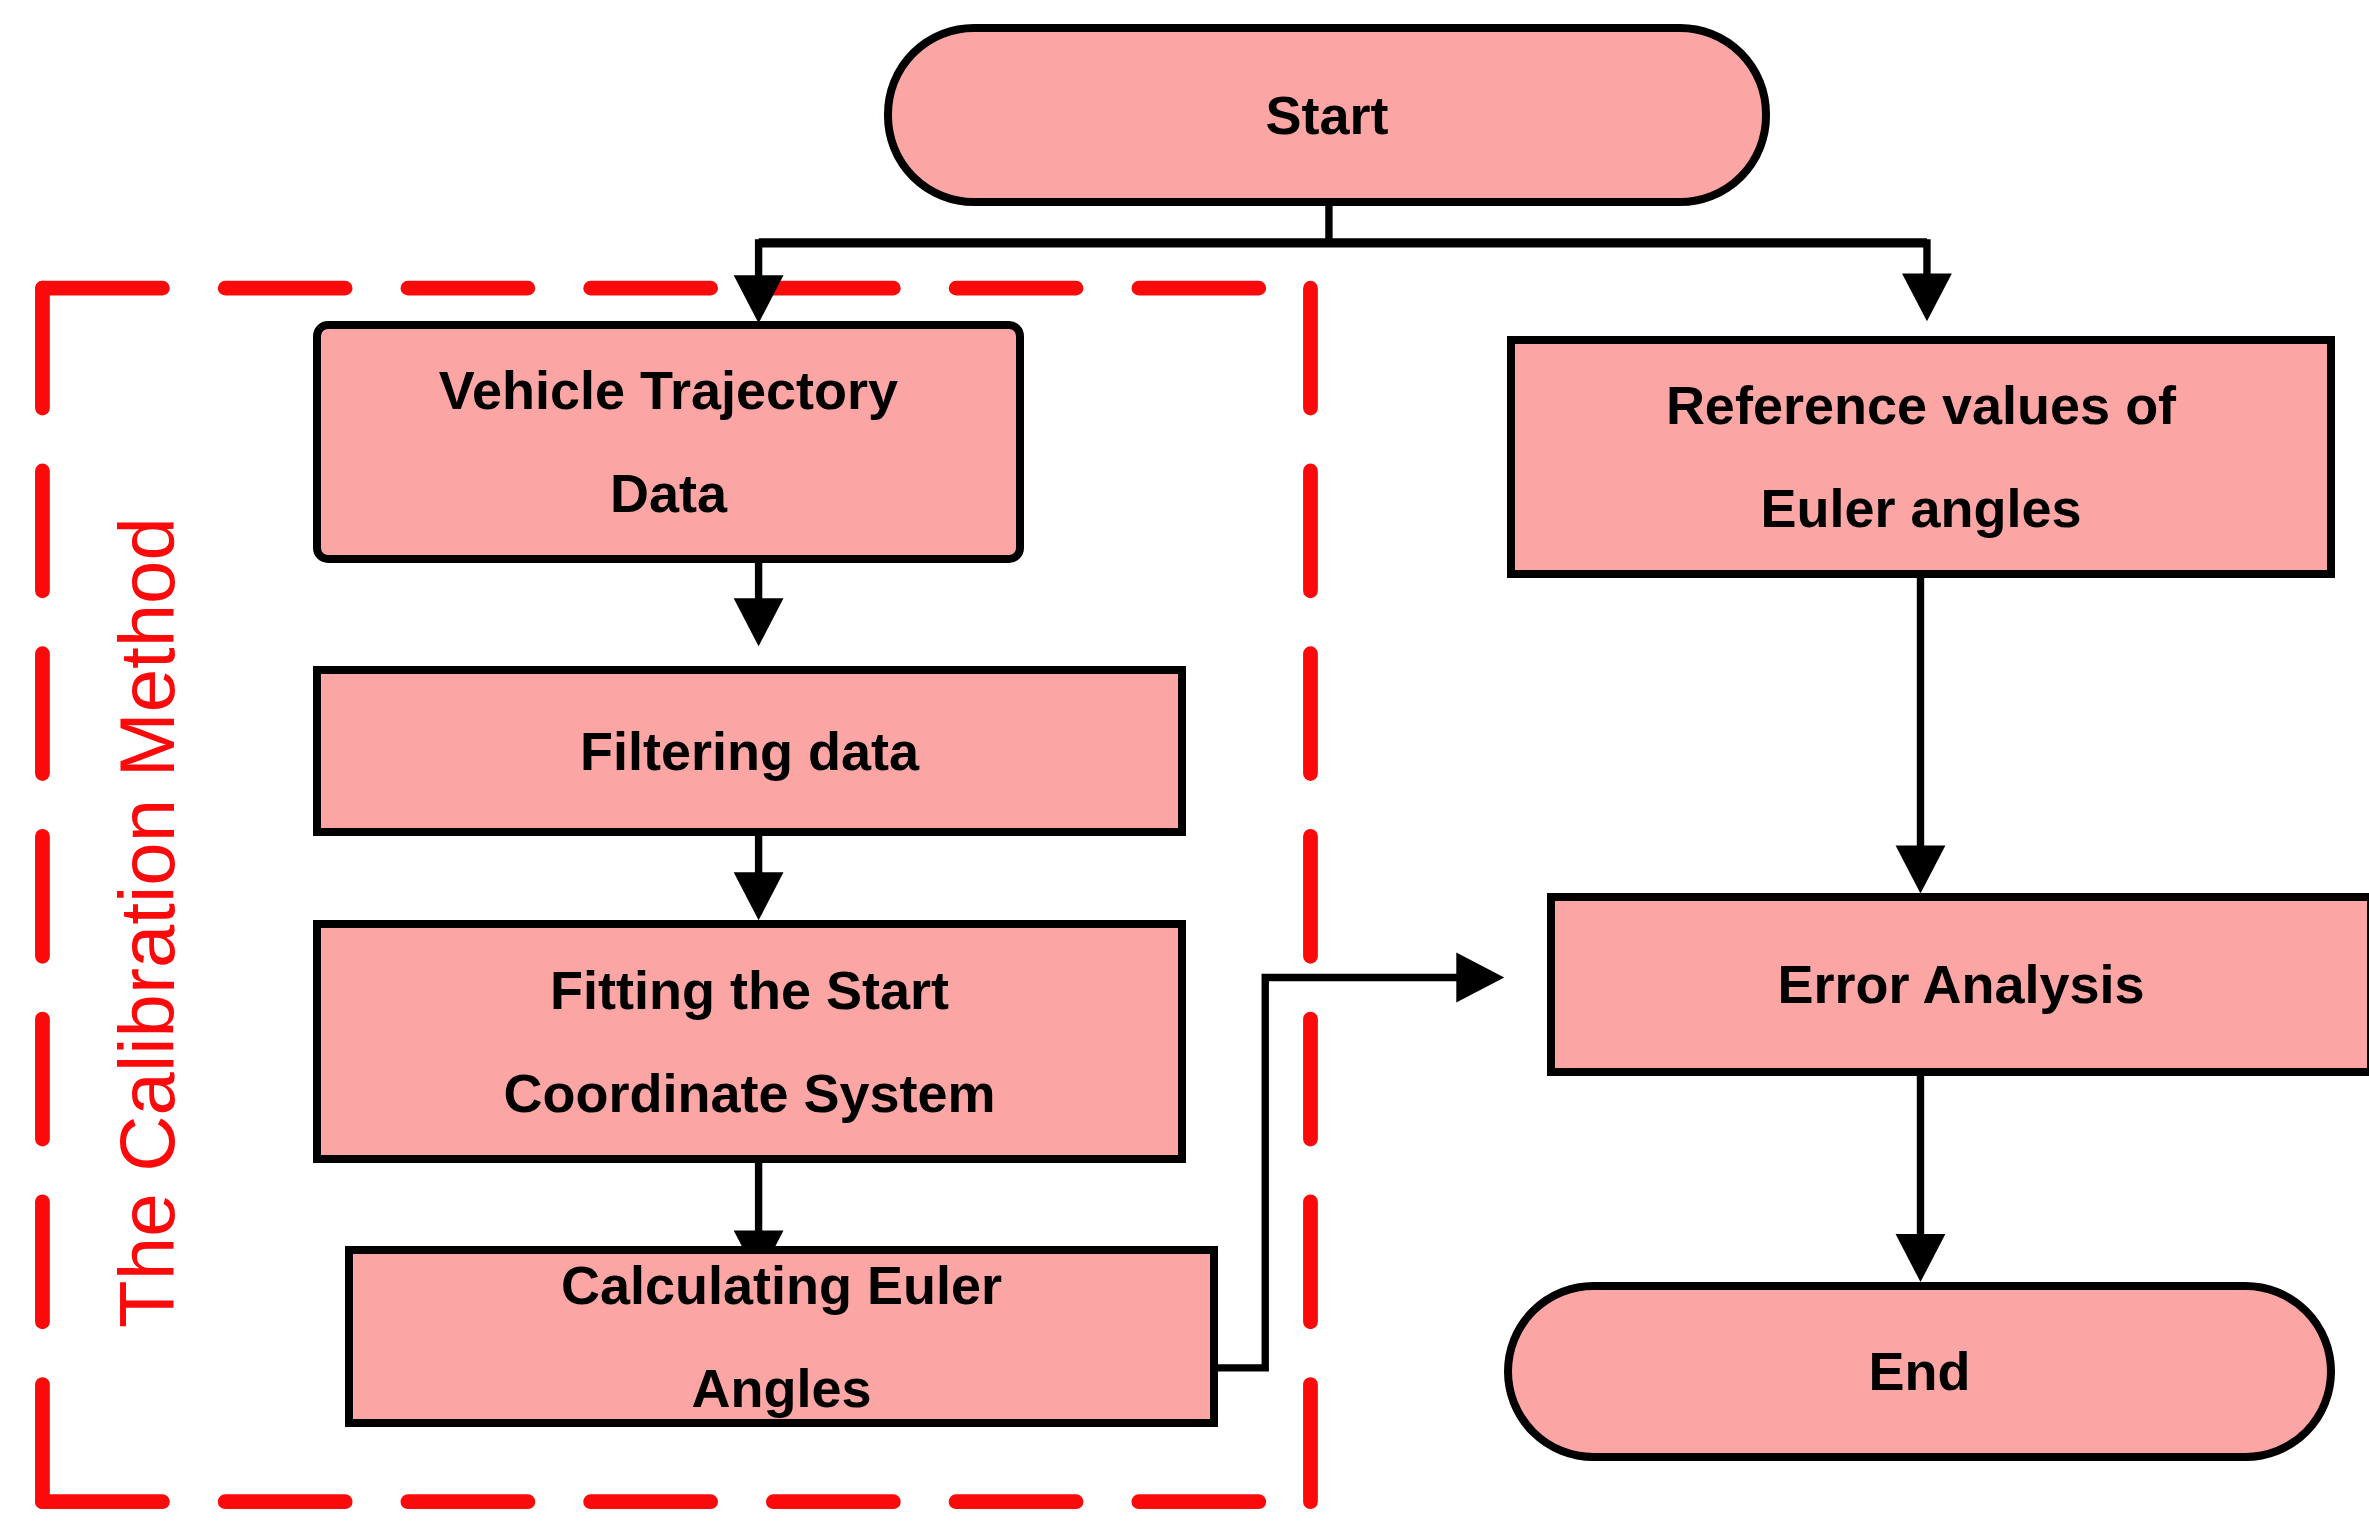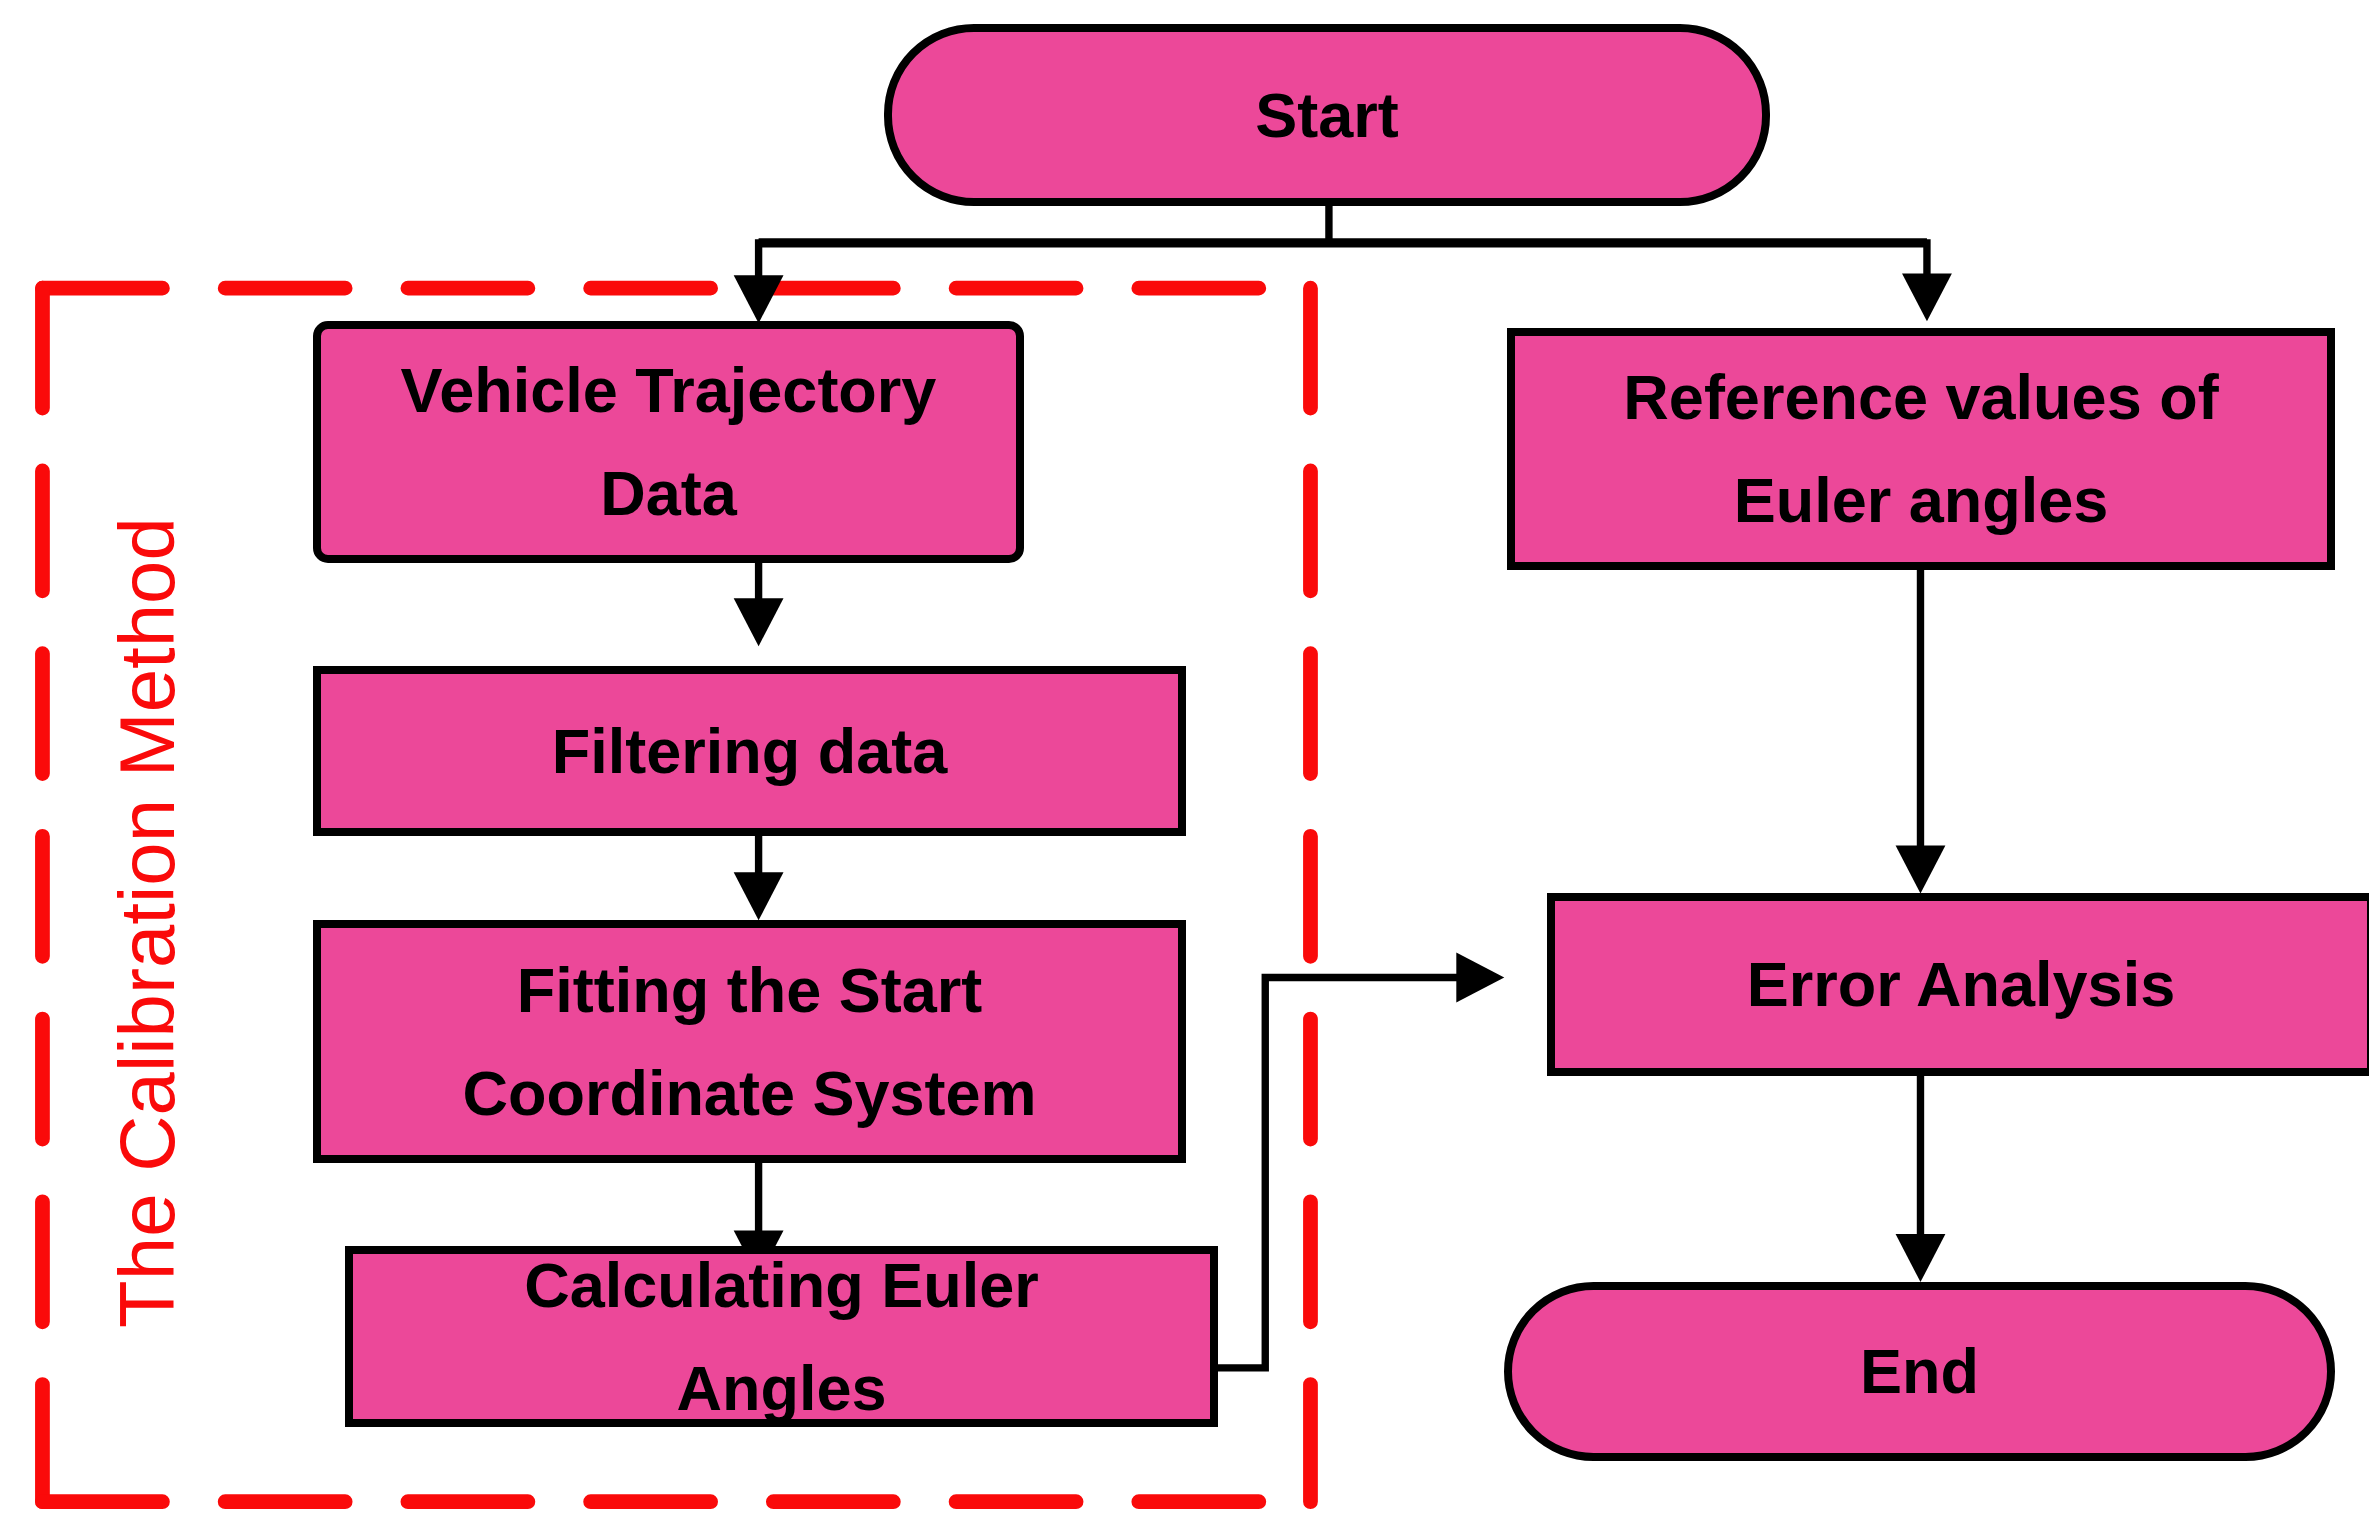--- a/index.html
+++ b/index.html
@@ -18,40 +18,40 @@
   svg.wires {
     position: absolute;
     left: 0; top: 0;
     width: 2369px;
     height: 1537px;
   }
   .node {
     position: absolute;
     box-sizing: border-box;
     border: 8.3px solid #000000;
-    background: #ec4899;
+    background: #fca5a5;
     display: flex;
     flex-direction: column;
     align-items: center;
     justify-content: center;
     text-align: center;
     color: #000000;
     font-weight: 700;
-    font-size: 63px;
+    font-size: 54px;
     line-height: 103px;
   }
   .terminator { border-radius: 90px; }
 
   
   .n-start      { left: 884px;  top: 24px;   width: 886px; height: 182px; }
   .n-vehicle    { left: 313px;  top: 321px;  width: 711px; height: 242px; border-radius: 15px; }
   .n-filtering  { left: 313px;  top: 666px;  width: 873px; height: 170px; }
   .n-fitting    { left: 313px;  top: 920px;  width: 873px; height: 243px; }
   .n-calc       { left: 313px;  top: 1246px; width: 873px; height: 181px; margin-left: 32px; }
-  .n-reference  { left: 1507px; top: 328px;  width: 828px; height: 242px; }
+  .n-reference  { left: 1507px; top: 336px;  width: 828px; height: 242px; }
   .n-error      { left: 1507px; top: 893px;  width: 828px; height: 183px; margin-left: 40px; }
   .n-end        { left: 1504px; top: 1282px; width: 831px; height: 179px; border-radius: 90px; }
 
   .frame-label {
     position: absolute;
     left: -276px;
     top: 883px;
     width: 847px;
     height: 79px;
     transform: rotate(-90deg);

